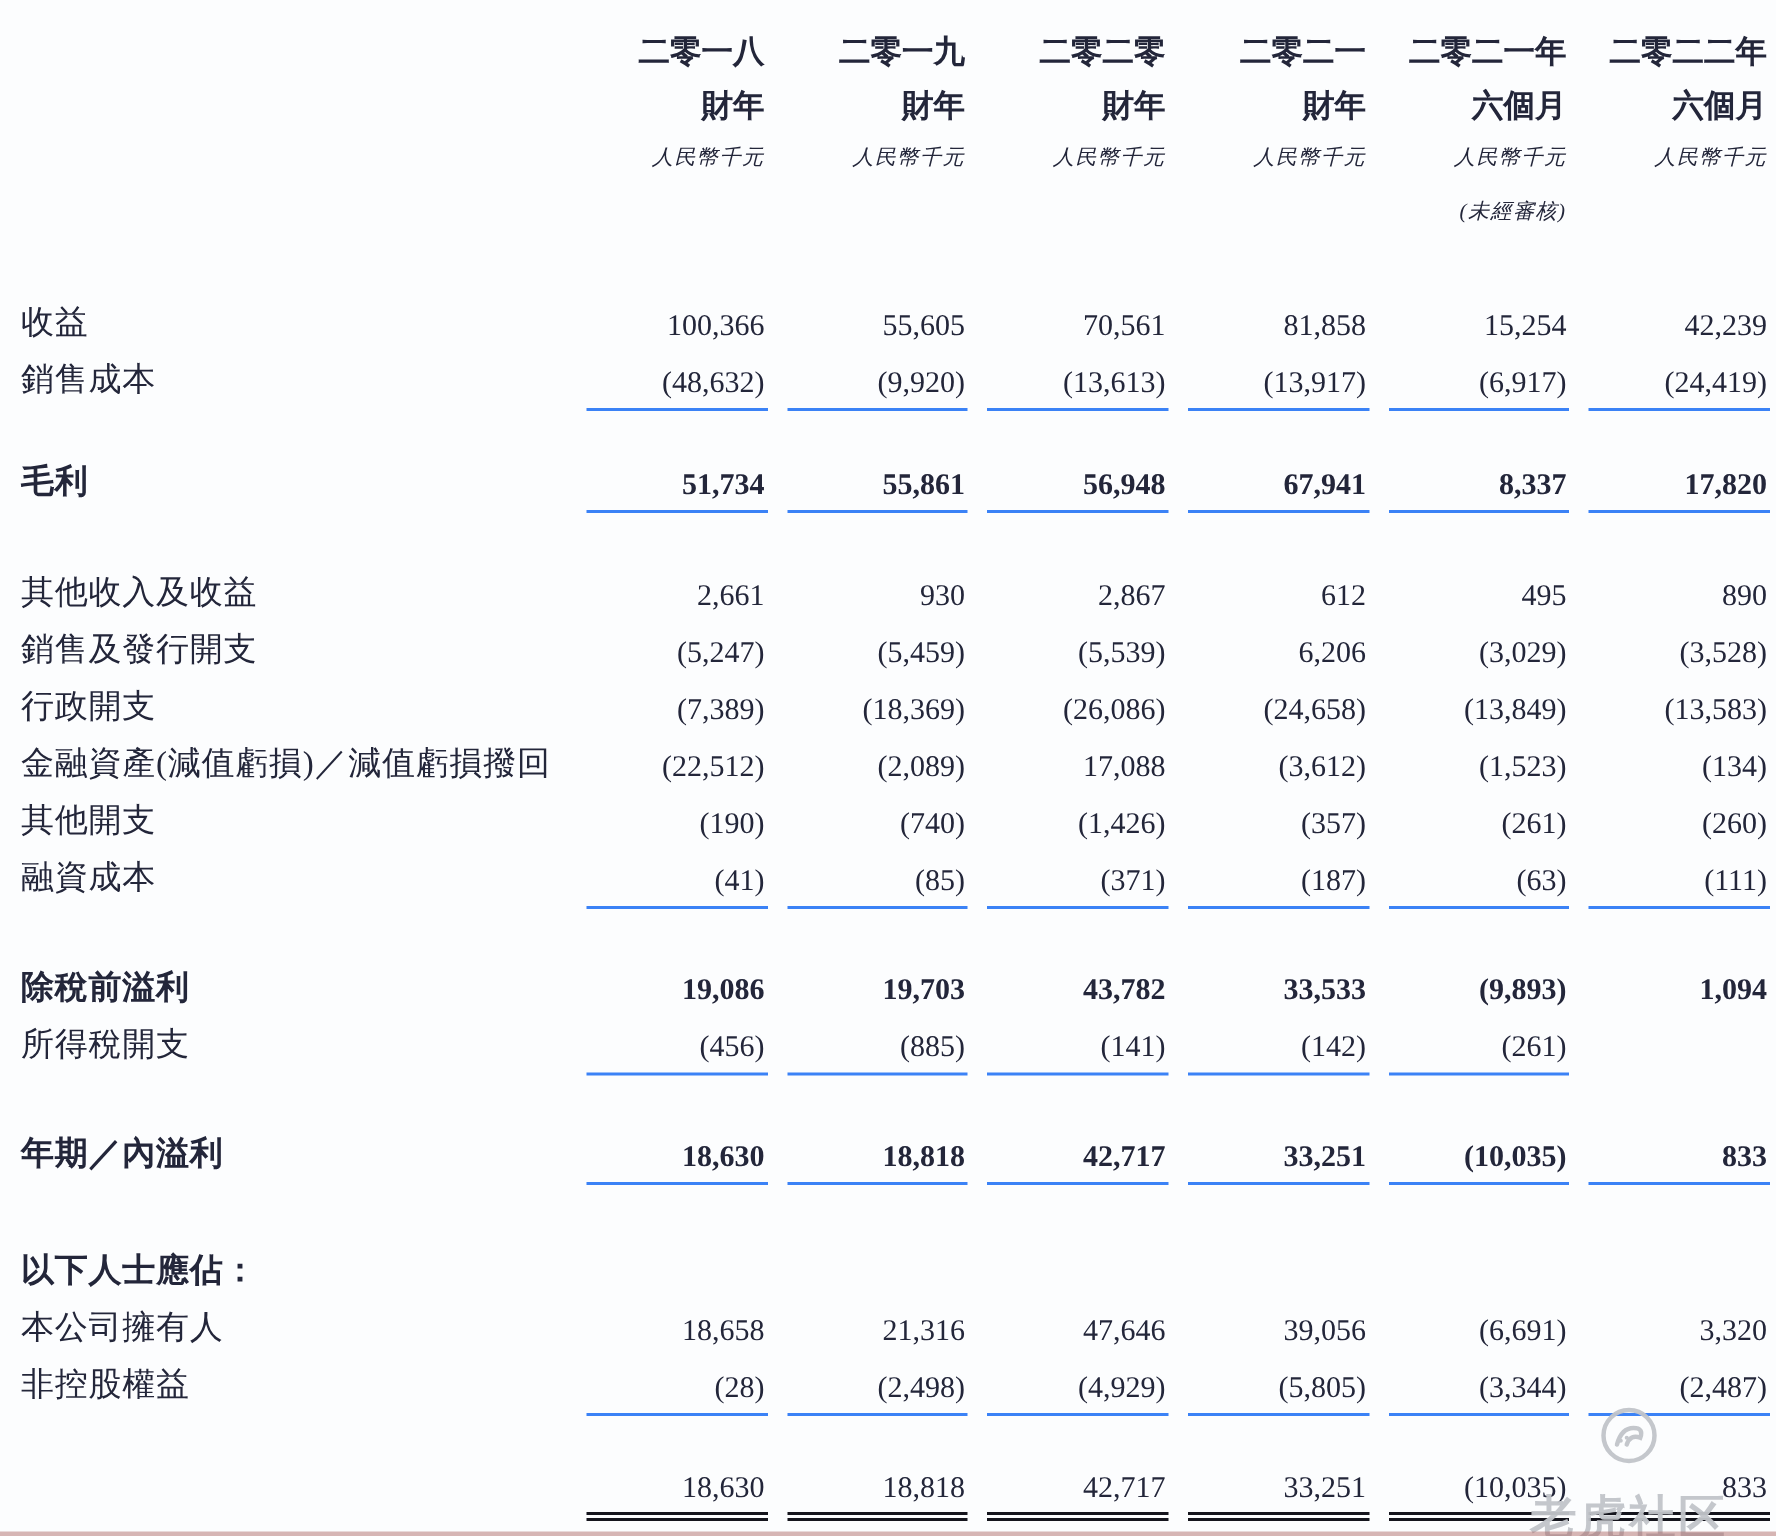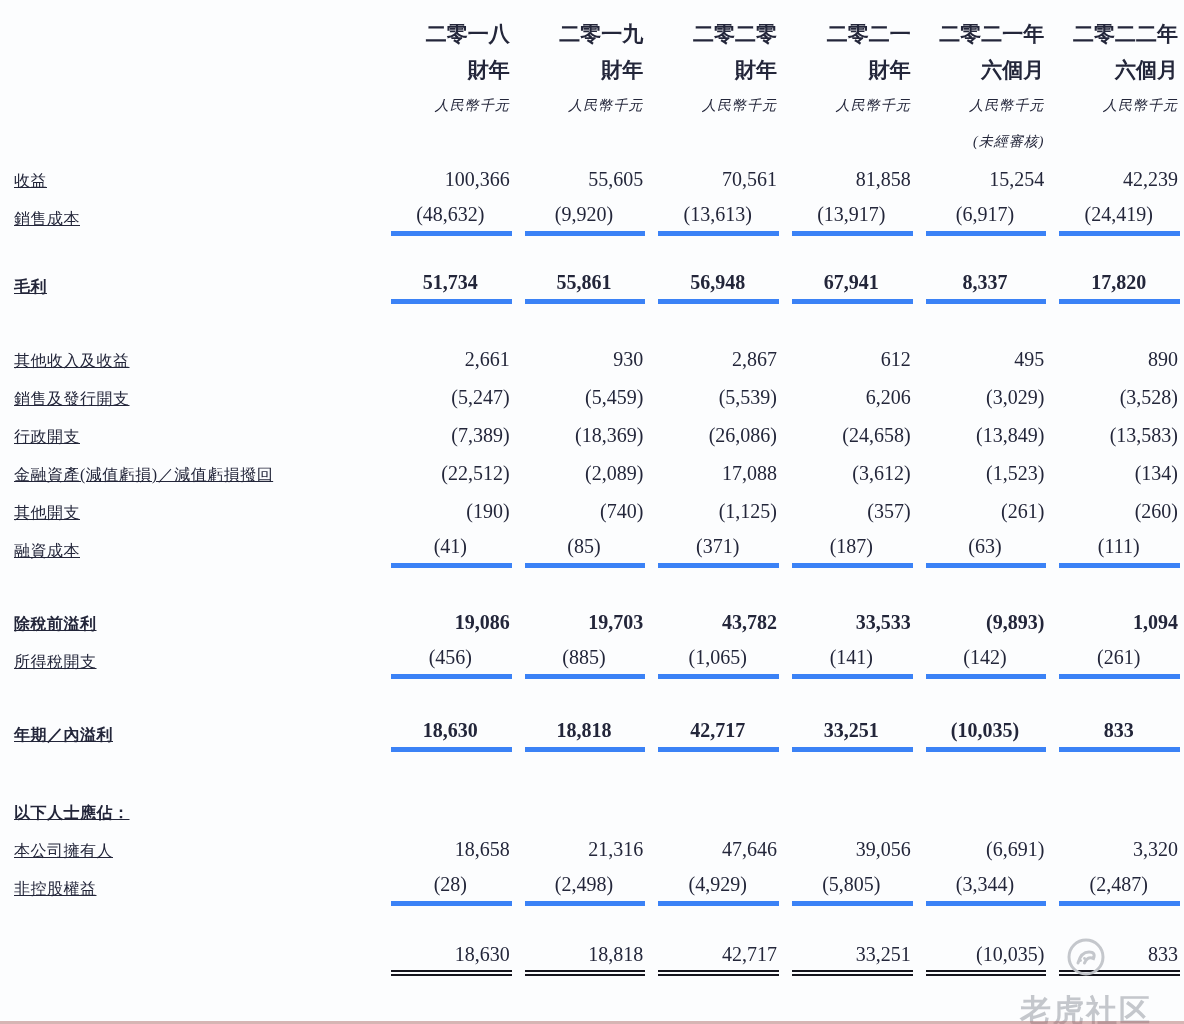--- a/index.html
+++ b/index.html
@@ -16,45 +16,45 @@
     padding: 16px 4px 0 14px;
   }
   
   .trow {
     display: grid;
     grid-template-columns: 364px repeat(6, 1fr);
     height: 38px;
     align-items: end;
   }
   .tlabel {
-    font-size: 16px;
+    font-size: 22px;
     padding-bottom: 6px;
     letter-spacing: 0.5px;
     white-space: nowrap;
-    text-decoration: underline;
   }
   .tcell { height: 100%; display: flex; align-items: flex-end; }
   .cline {
     display: block;
     width: 100%;
     margin-left: 13px;
     text-align: right;
     font-size: 20px;
     padding: 0 2px 5px 0;
     border-bottom: 2px solid transparent;
     white-space: nowrap;
   }
   .trow.bold .tlabel, .trow.bold .cline { font-weight: bold; }
-  .trow.u-single .tcell .cline { border-bottom: 5px solid #3b82f6; text-align: center; }
+  .trow.u-single .tcell .cline { border-bottom: 2px solid #3b82f6; }
   .trow.u-double .tcell .cline { border-bottom: 6px double #15151d; padding-bottom: 4px; }
   .spacer { width: 100%; }
   
   #header-row {
     display: grid;
     grid-template-columns: 364px repeat(6, 1fr);
+    margin-bottom: 38px;
   }
   .hcell { text-align: right; padding-right: 2px; }
   .hline { display: block; line-height: 36px; font-size: 21px; font-weight: bold; white-space: nowrap; }
   .hline.unit { font-style: italic; font-weight: normal; font-size: 14px; letter-spacing: 1px; }
   
   #watermark {
     position: absolute;
     left: 988px; top: 936px;
     width: 196px;
     color: #c2c5ca;
@@ -266,21 +266,21 @@
       </div>
       <div class="trow">
     <div class="tlabel">其他開支</div>
   <div class="tcell">
           <span class="cline">(190)</span>
         </div>
         <div class="tcell">
           <span class="cline">(740)</span>
         </div>
         <div class="tcell">
-          <span class="cline">(1,125)</span>
+          <span class="cline">(1,426)</span>
         </div>
         <div class="tcell">
           <span class="cline">(357)</span>
         </div>
         <div class="tcell">
           <span class="cline">(261)</span>
         </div>
         <div class="tcell">
           <span class="cline">(260)</span>
         </div>
@@ -328,23 +328,20 @@
           <span class="cline">1,094</span>
         </div>
       </div>
       <div class="trow u-single">
     <div class="tlabel">所得稅開支</div>
   <div class="tcell">
           <span class="cline">(456)</span>
         </div>
         <div class="tcell">
           <span class="cline">(885)</span>
-        </div>
-        <div class="tcell">
-          <span class="cline">(1,065)</span>
         </div>
         <div class="tcell">
           <span class="cline">(141)</span>
         </div>
         <div class="tcell">
           <span class="cline">(142)</span>
         </div>
         <div class="tcell">
           <span class="cline">(261)</span>
         </div>

